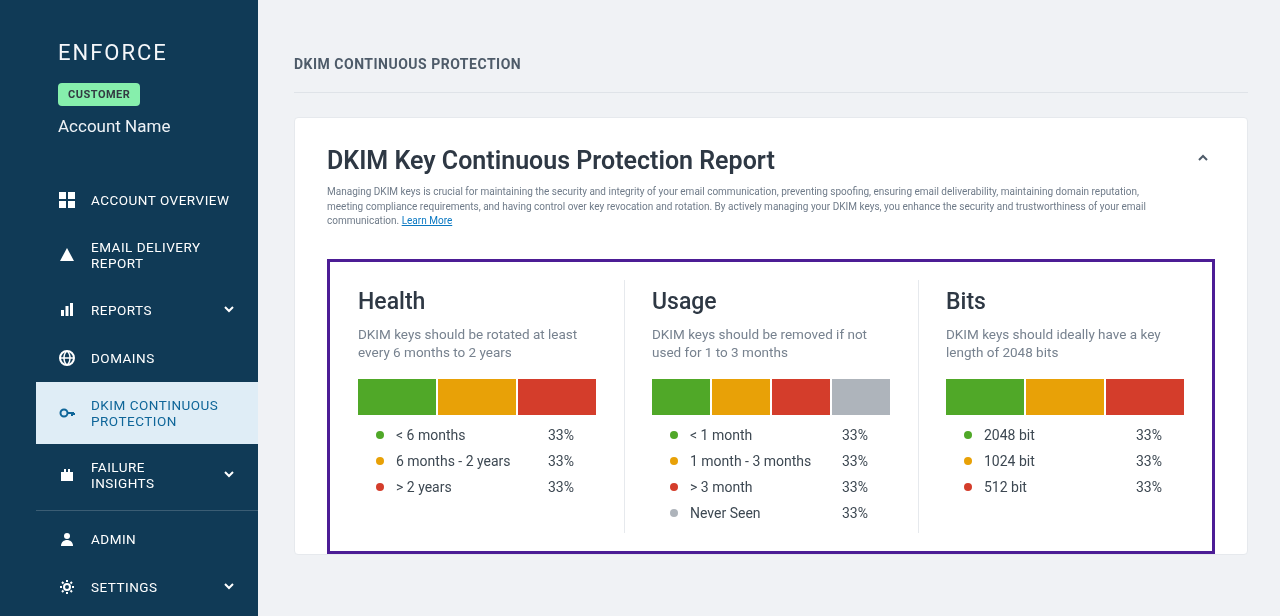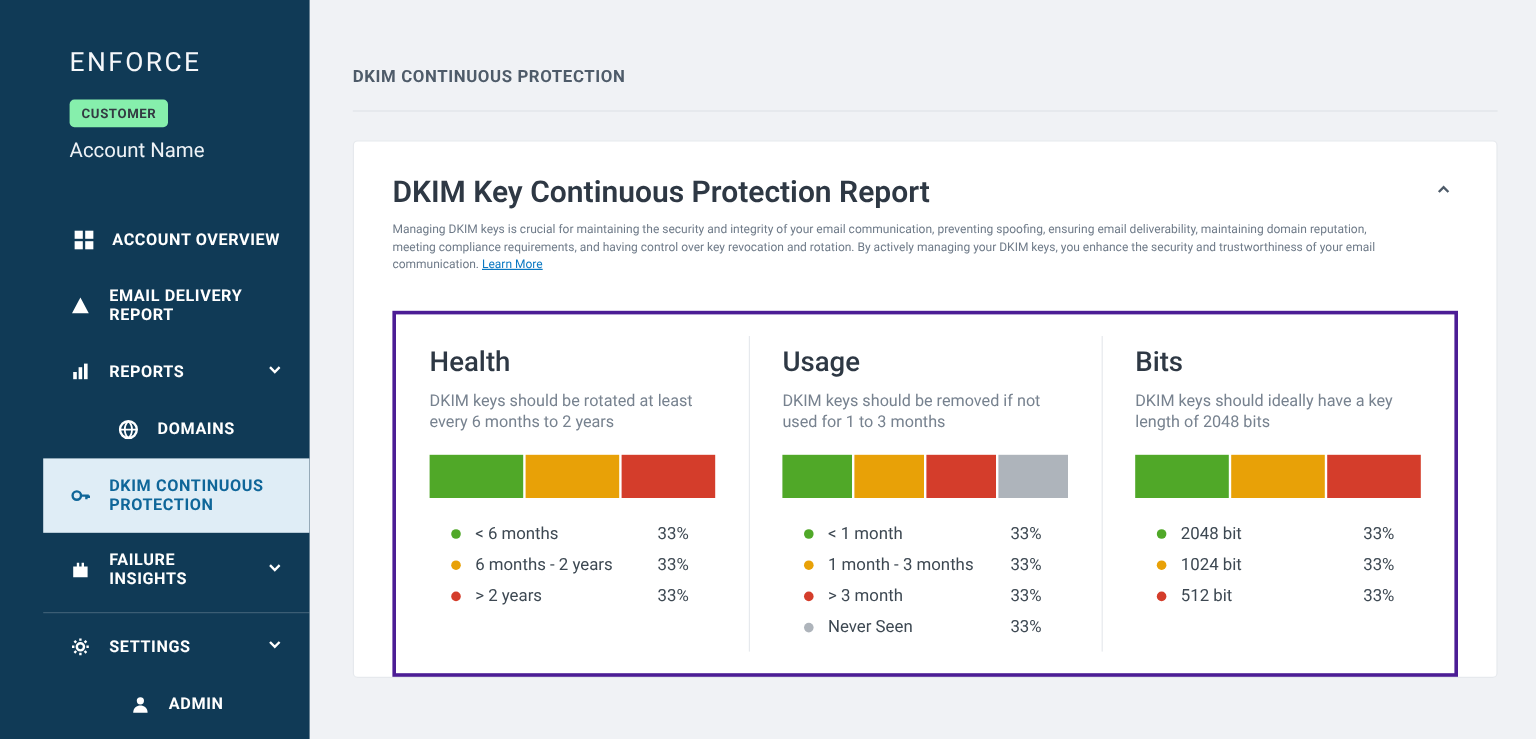--- a/index.html
+++ b/index.html
@@ -54,25 +54,24 @@
     display: flex;
     flex-direction: column;
     gap: 0;
   }
   .nav-item {
     display: flex;
     align-items: center;
     gap: 15px;
     padding: 15px 22px;
     font-size: 13.5px;
-    font-weight: 700;
+    font-weight: 400;
     letter-spacing: 0.5px;
     cursor: pointer;
     color: #fff;
-    justify-content: center;
   }
   .nav-item.active {
     background: #dfedf6;
     color: #0f6699;
   }
   .nav-item .nav-icon {
     width: 18px;
     height: 18px;
     display: inline-flex;
     align-items: center;
@@ -177,21 +176,21 @@
     gap: 2px;
   }
   .bar-seg {
     flex: 1;
   }
   .seg-green { background: #50a828; }
   .seg-orange { background: #e8a107; }
   .seg-red { background: #d43d2b; }
   .seg-grey { background: #aeb4bb; }
   .legend {
-    margin-top: 22px;
+    margin-top: 12px;
     display: flex;
     flex-direction: column;
     gap: 10px;
     padding-left: 18px;
   }
   .legend-row {
     display: flex;
     align-items: center;
     gap: 12px;
     font-size: 14px;
@@ -289,40 +288,40 @@
             <path d="M3 5 L7 9 L11 5" stroke="currentColor" stroke-width="2" fill="none"></path>
           </svg>
       </span>
     </div>
 
     <div class="nav-divider"></div>
 
     <div class="nav-item">
       <span class="nav-icon">
         <svg width="16" height="16" viewBox="0 0 16 16">
+            <circle cx="8" cy="5" r="3" fill="currentColor"></circle>
+            <path d="M2 15 C2 11 5 9 8 9 C11 9 14 11 14 15 Z" fill="currentColor"></path>
+          </svg>
+      </span>
+      <span>ADMIN</span>
+    </div>
+
+    <div class="nav-item">
+      <span class="nav-icon">
+        <svg width="16" height="16" viewBox="0 0 16 16">
             <circle cx="8" cy="8" r="3" fill="none" stroke="currentColor" stroke-width="2"></circle>
             <path d="M8 1 V3 M8 13 V15 M1 8 H3 M13 8 H15 M3 3 L4.5 4.5 M11.5 11.5 L13 13 M13 3 L11.5 4.5 M4.5 11.5 L3 13" stroke="currentColor" stroke-width="2"></path>
           </svg>
       </span>
       <span>SETTINGS</span>
       <span class="chev">
         <svg width="14" height="14" viewBox="0 0 14 14">
             <path d="M3 5 L7 9 L11 5" stroke="currentColor" stroke-width="2" fill="none"></path>
           </svg>
       </span>
-    </div>
-
-    <div class="nav-item">
-      <span class="nav-icon">
-        <svg width="16" height="16" viewBox="0 0 16 16">
-            <circle cx="8" cy="5" r="3" fill="currentColor"></circle>
-            <path d="M2 15 C2 11 5 9 8 9 C11 9 14 11 14 15 Z" fill="currentColor"></path>
-          </svg>
-      </span>
-      <span>ADMIN</span>
     </div>
 
   </nav>
 </aside>
 
 <main class="main">
   <div class="page-title">DKIM CONTINUOUS PROTECTION</div>
 
   <section class="card">
     <div class="card-header">

